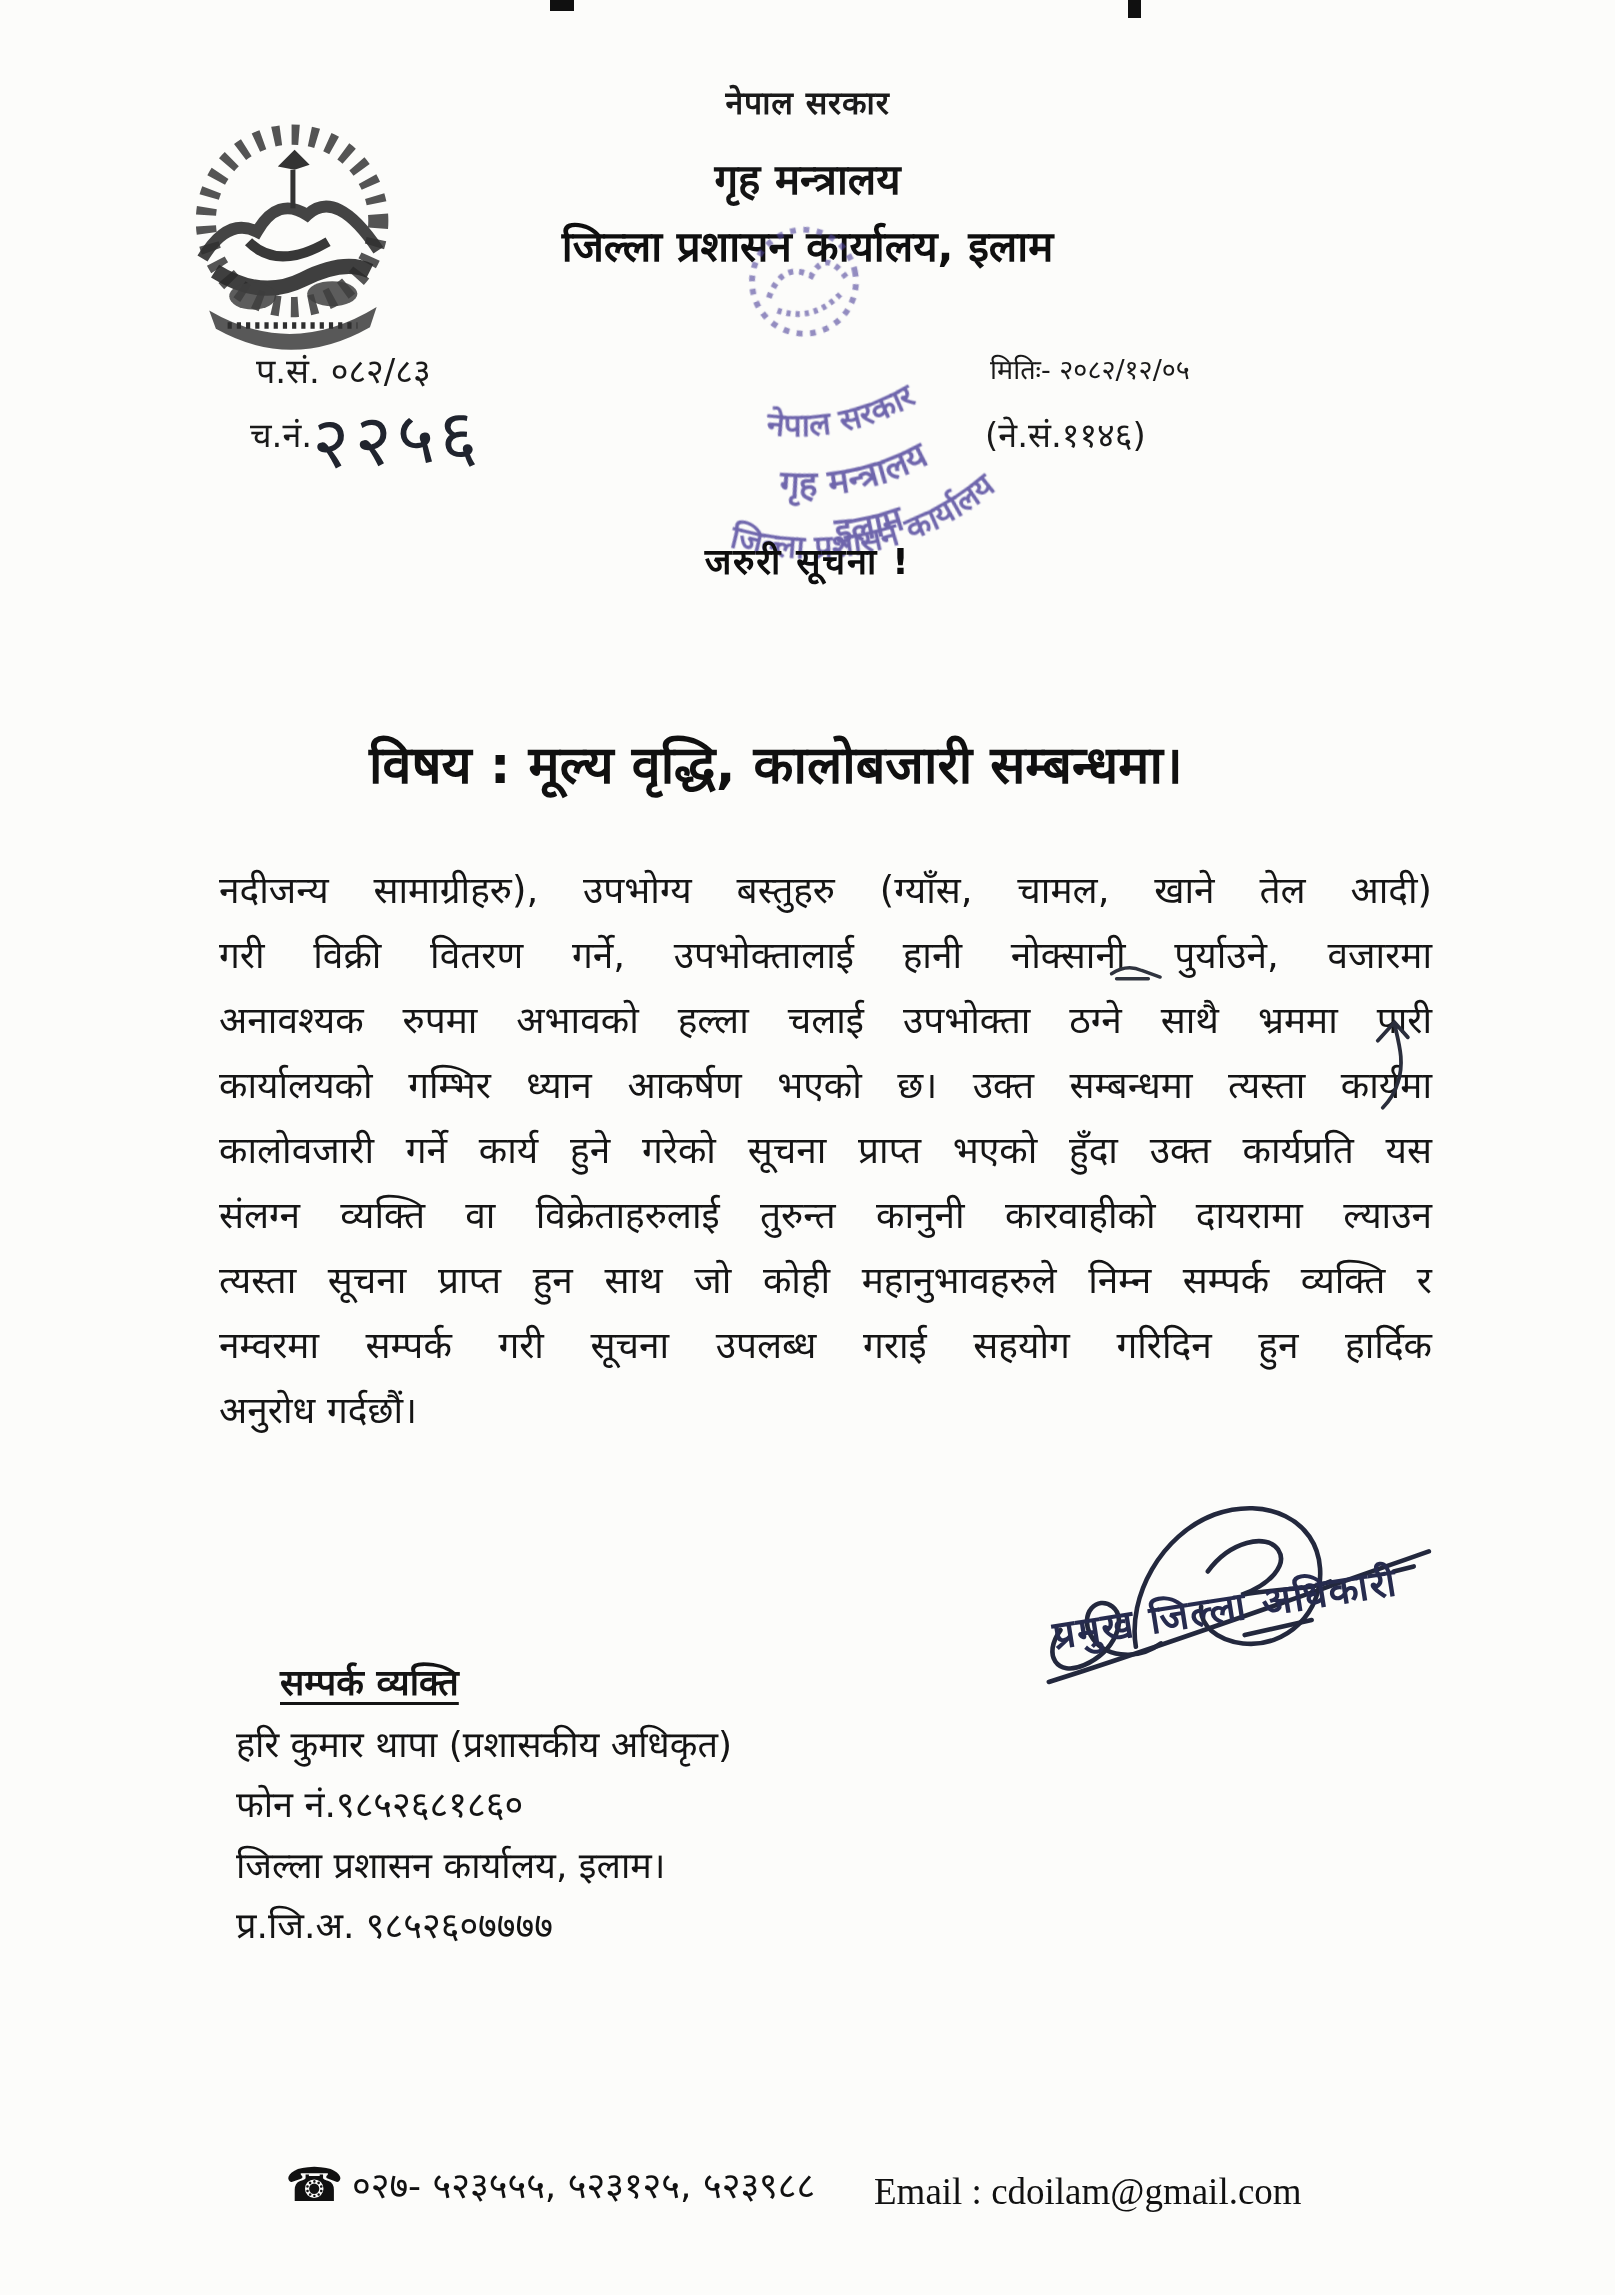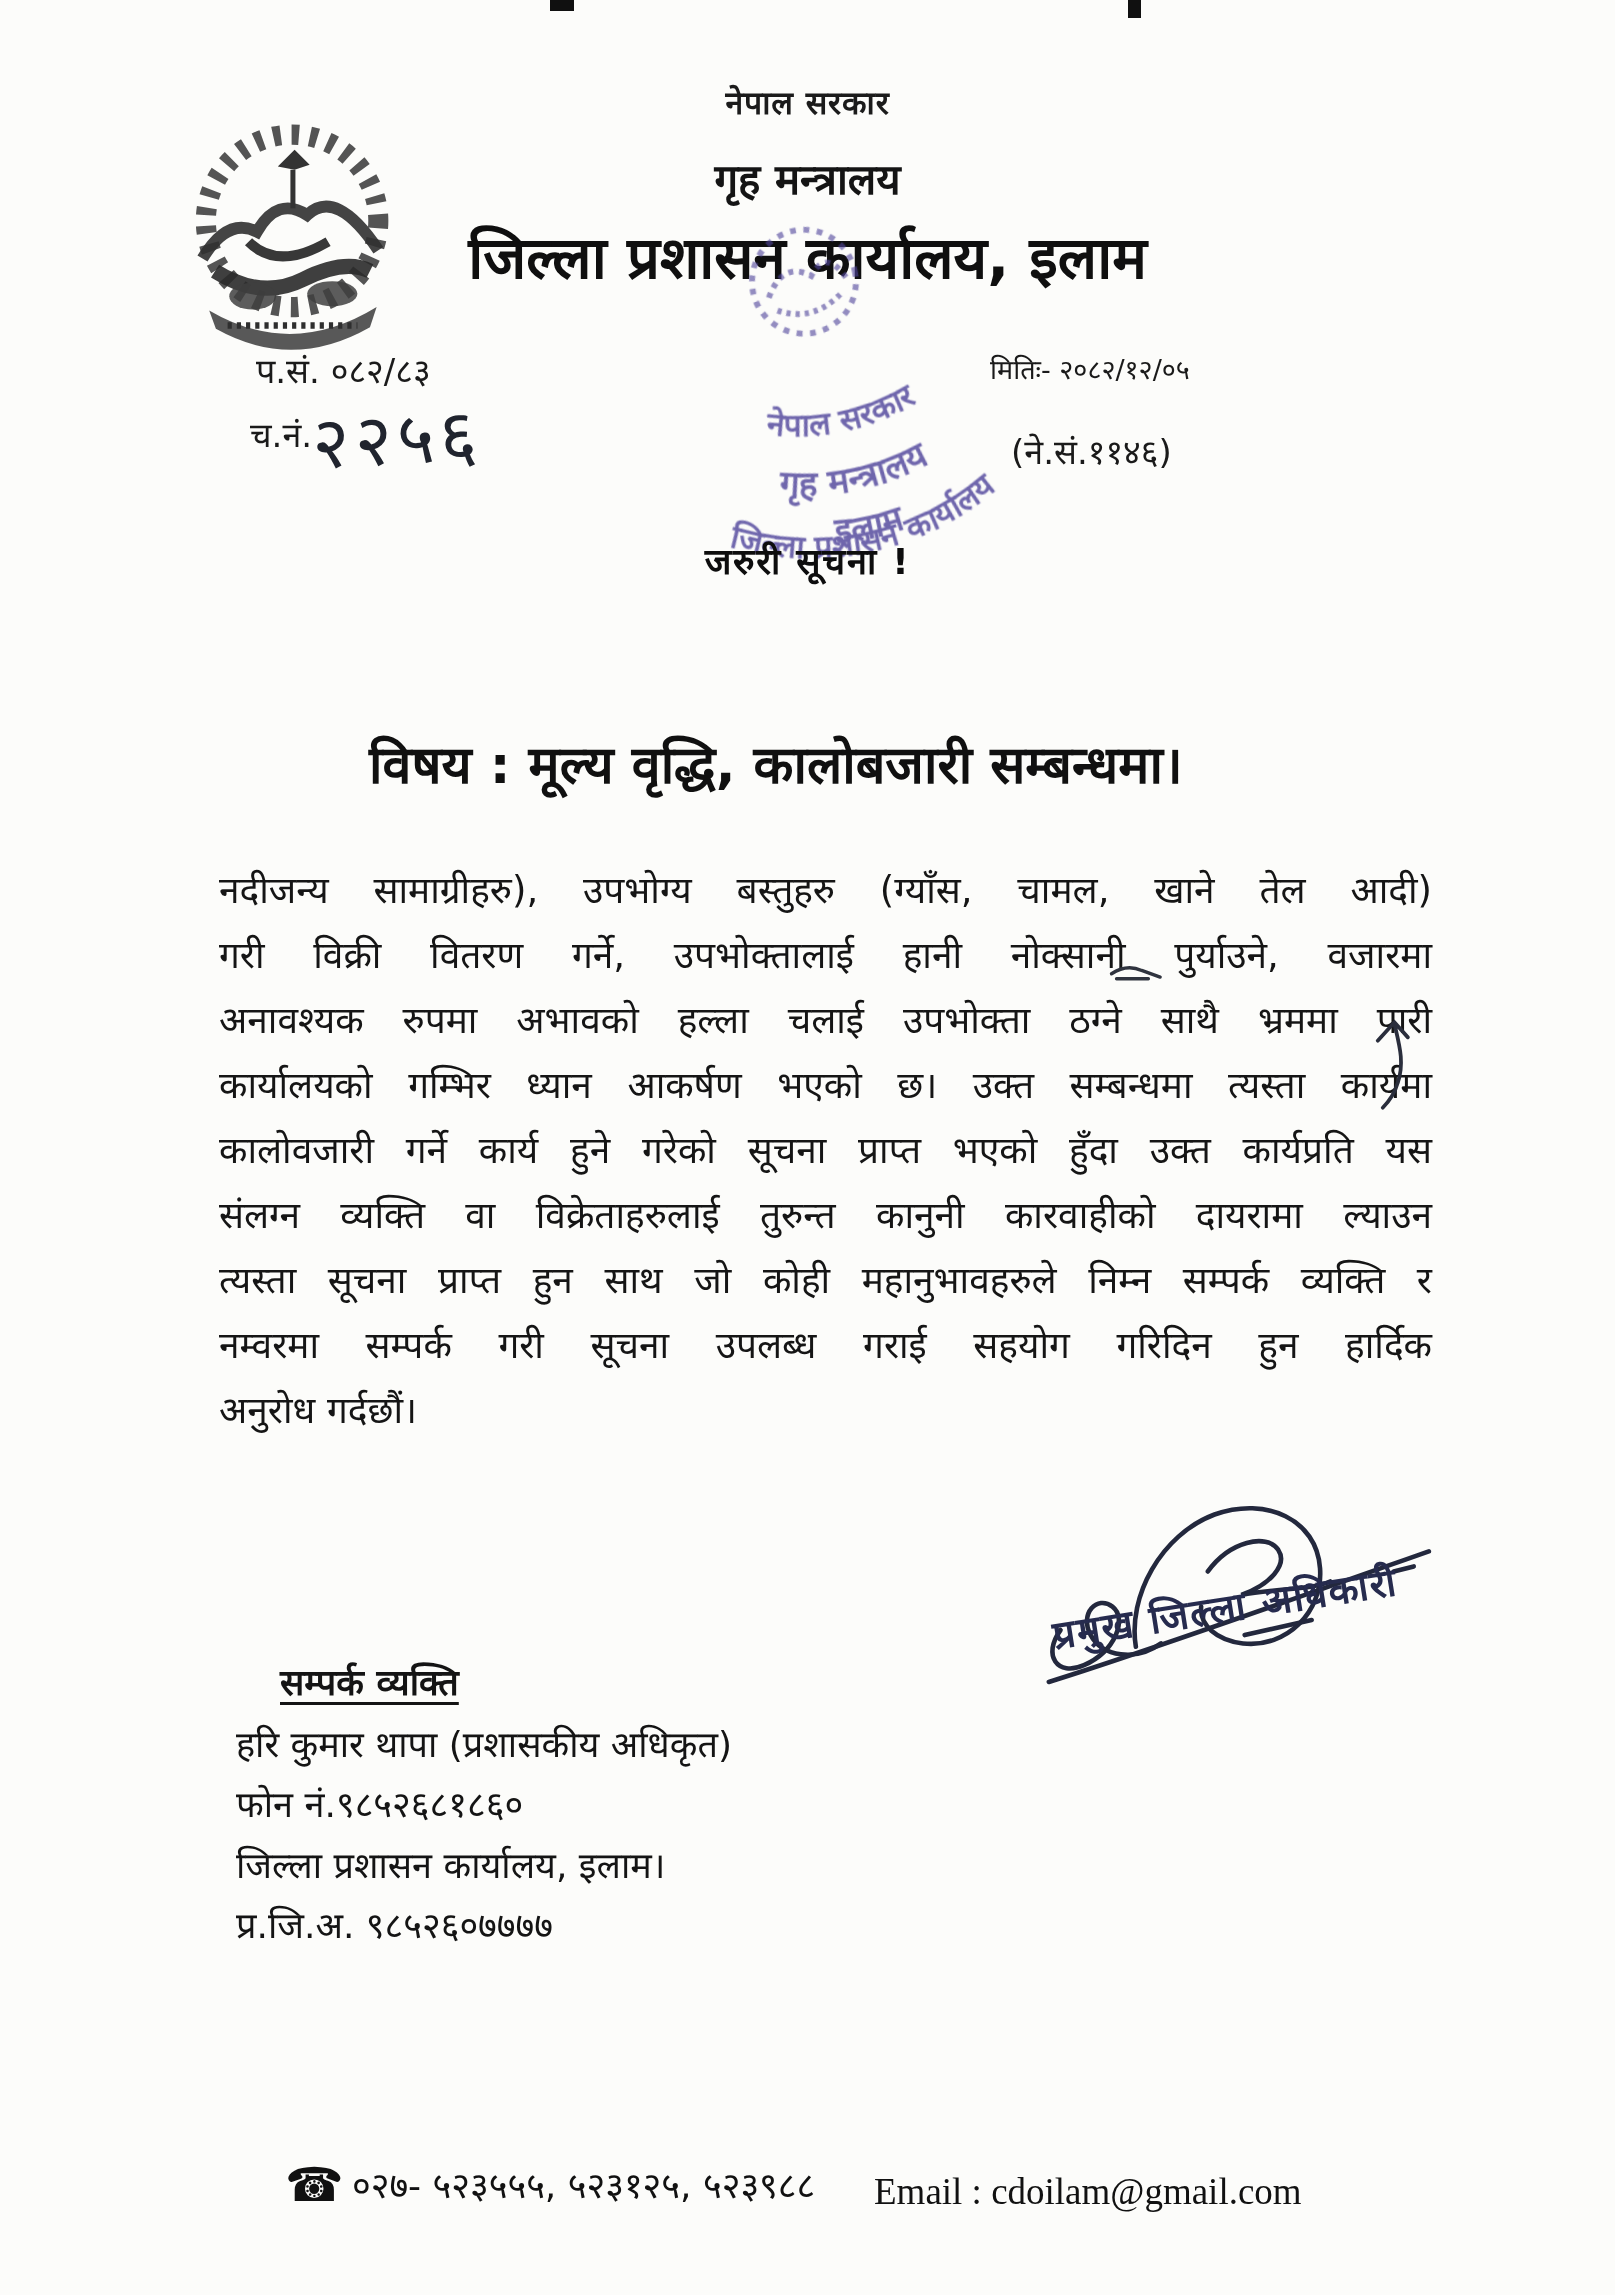--- a/index.html
+++ b/index.html
@@ -2,21 +2,21 @@
 <html style="font-size:13.4px"><head>
 <meta charset="utf-8">
 <style>
   html,body{margin:0;padding:0;}
   body{width:1615px;height:2295px;background:#e9e9e7;font-family:"DejaVu Sans",sans-serif;}
   .page{position:relative;width:1615px;height:2295px;background:#fcfcfa;overflow:hidden;color:#161616;}
   .abs{position:absolute;}
   .center-line{position:absolute;left:0;width:100%;text-align:center;white-space:nowrap;}
   .gov{top:80px;font-size:32px;font-weight:600;letter-spacing:0.8px;color:#1b1b1b;}
   .ministry{top:149px;font-size:42px;font-weight:600;color:#141414;}
-  .office{top:216px;font-size:58px;font-weight:700;color:#0f0f0f;}
+  .office{top:216px;font-size:42px;font-weight:700;color:#0f0f0f;}
   .ref{font-size:34px;color:#1a1a1a;white-space:nowrap;}
   .chn-num{font-size:72px;color:#20242e;transform:rotate(-3deg);letter-spacing:5px;font-weight:500;white-space:nowrap;}
   .notice-title{top:536px;font-size:36px;font-weight:700;color:#0d0d0d;letter-spacing:1.7px;}
   .subject{left:369px;top:727px;font-size:52px;font-weight:700;color:#101010;white-space:nowrap;}
   .body-block{left:219px;top:858px;width:1213px;}
   .bline{height:65px;line-height:65px;font-size:37px;color:#151515;text-align:justify;text-align-last:justify;white-space:nowrap;overflow:visible;}
   .bline.last{text-align-last:left;}
   .contact{font-size:36px;color:#141414;white-space:nowrap;}
   .contact-heading{text-decoration:underline;text-underline-offset:6.7px;font-weight:600;}
   .designation{left:1057px;top:1607px;font-size:39px;font-weight:600;color:#262b4e;transform:rotate(-9deg);transform-origin:left bottom;letter-spacing:1.7px;white-space:nowrap;}
@@ -47,21 +47,21 @@
       <ellipse cx="100" cy="215" rx="28" ry="16" fill="#3f3f3f" stroke="none" opacity="0.85"></ellipse>
       <ellipse cx="195" cy="212" rx="30" ry="15" fill="#3f3f3f" stroke="none" opacity="0.85"></ellipse>
     </g>
   </svg>
 
   <div class="abs ref" style="left:256px;top:347px;">प.सं. ०८२/८३</div>
   <div class="abs ref" style="left:250px;top:411px;">च.नं.</div>
   <div class="abs chn-num" style="left:312px;top:387px;">२२५६</div>
 
   <div class="abs ref" style="left:990px;top:350px;font-size:27px;">मितिः- २०८२/१२/०५</div>
-  <div class="abs ref" style="left:1011px;top:411px;margin-top:17px;">(ने.सं.११४६)</div>
+  <div class="abs ref" style="left:985px;top:411px;">(ने.सं.११४६)</div>
 
   <div class="center-line gov">नेपाल सरकार</div>
   <div class="center-line ministry">गृह मन्त्रालय</div>
   <div class="center-line office">जिल्ला प्रशासन कार्यालय, इलाम</div>
 
   <svg class="abs" style="left:576px;top:208px;" width="503" height="352" viewBox="0 0 600 420">
     <defs>
       <path id="arc1" d="M 120,195 A 280,280 0 0 0 500,195"></path>
       <path id="arc2" d="M 88,248 A 310,310 0 0 0 532,248"></path>
       <path id="arc3" d="M 58,305 A 340,340 0 0 0 562,305"></path>

